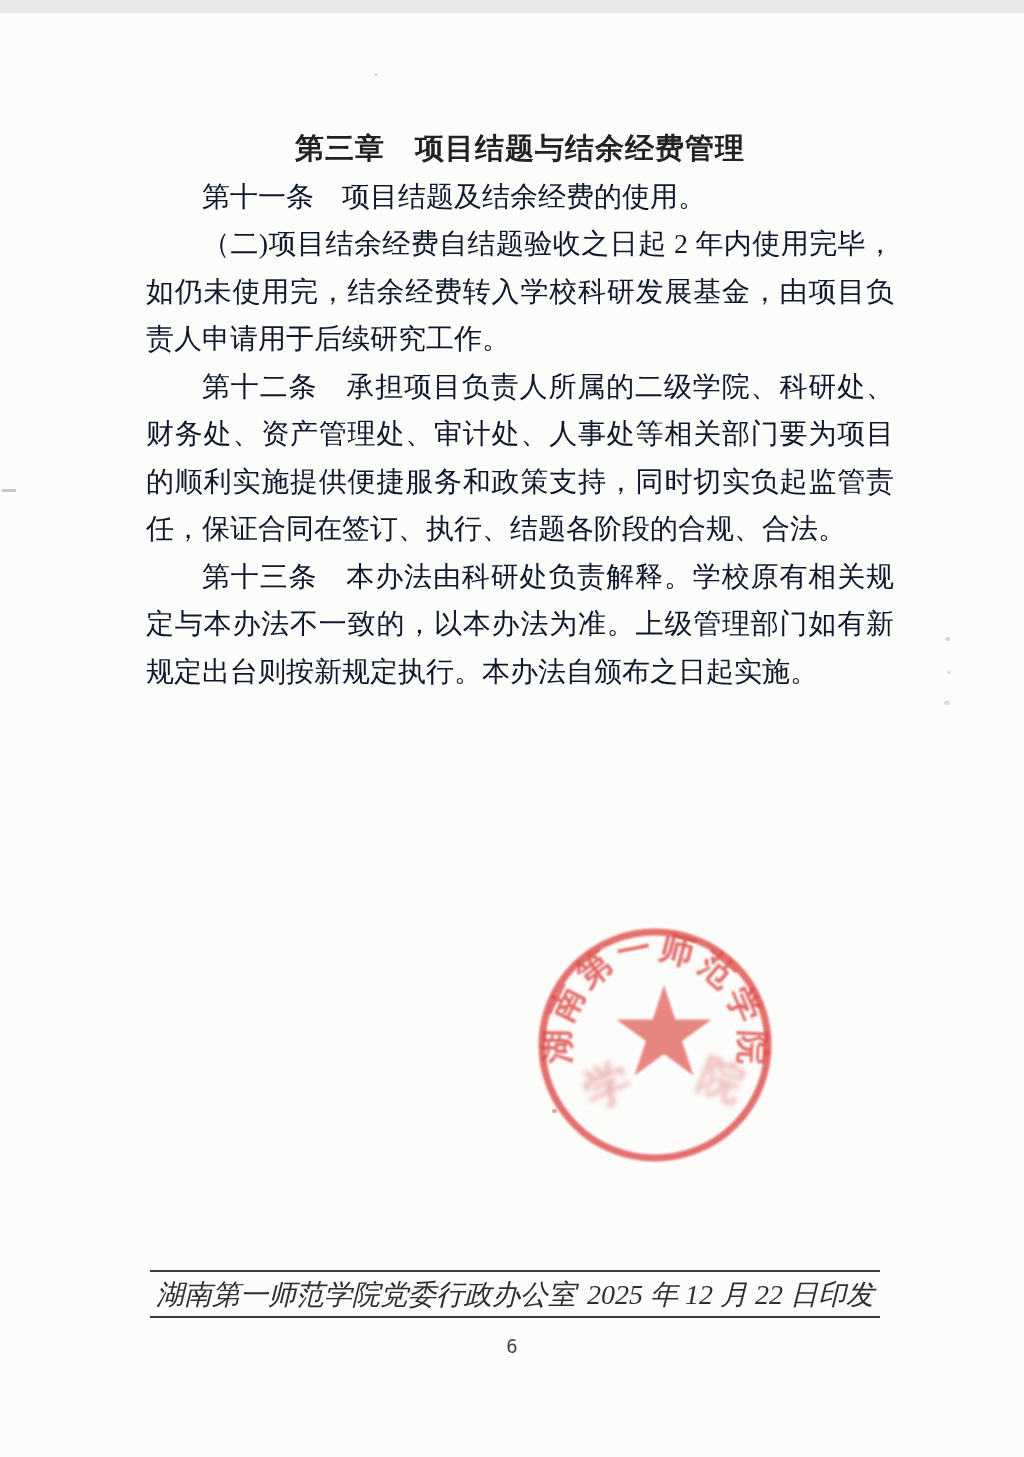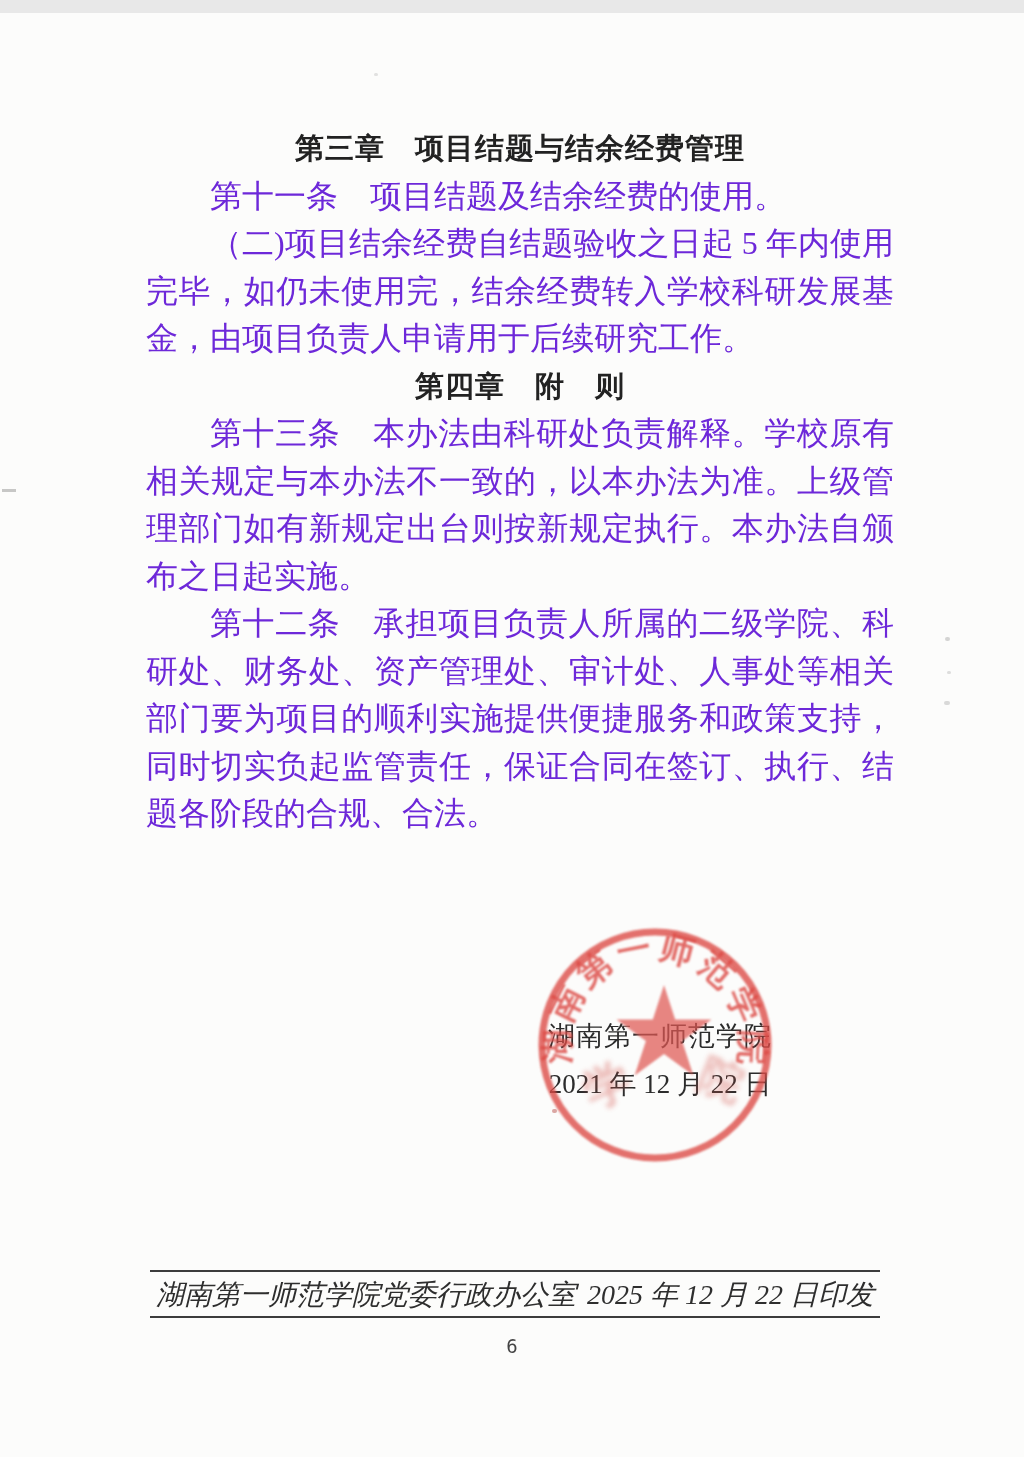--- a/index.html
+++ b/index.html
@@ -22,26 +22,26 @@
     font-family:"DejaVu Sans", sans-serif;
     font-weight:700;
     font-size:29px;
     letter-spacing:1px;
     color:#222;
     text-align:center;
     line-height:47.5px;
     margin:0;
   }
   .body-para{
-    font-size:32px;
+    font-size:28px;
     line-height:47.5px;
     margin:0;
     text-align:justify;
     text-indent:2em;
-    color:#6d28d9;
+    color:#0f172a;
   }
   
   .signature{
     position:absolute;
     left:500px;top:999px;
     width:320px;
     text-align:center;
     font-size:27px;
     line-height:48px;
     color:#2c2c2c;
@@ -89,30 +89,25 @@
   .speck-e{left:552px;top:1096px;width:5px;height:4px;background:#b9514c;opacity:.5;border-radius:2px;}
 </style>
 </head>
 <body>
 
 <div class="page">
 
   <div class="text-column">
     <h2 class="chapter-heading">第三章　项目结题与结余经费管理</h2>
     <p class="body-para">第十一条　项目结题及结余经费的使用。</p>
-    <p class="body-para">（二)项目结余经费自结题验收之日起 5 年内使用完毕，如仍未使用完，结余经费转入学校科研发展基金，由项目负责人申请用于后续研究工作。</p>
-    <h2 class="chapter-heading">第四章　附　则</h2>
+    <p class="body-para">（二)项目结余经费自结题验收之日起 2 年内使用完毕，如仍未使用完，结余经费转入学校科研发展基金，由项目负责人申请用于后续研究工作。</p>
+    <p class="body-para">第十二条　承担项目负责人所属的二级学院、科研处、财务处、资产管理处、审计处、人事处等相关部门要为项目的顺利实施提供便捷服务和政策支持，同时切实负起监管责任，保证合同在签订、执行、结题各阶段的合规、合法。</p>
     <p class="body-para">第十三条　本办法由科研处负责解释。学校原有相关规定与本办法不一致的，以本办法为准。上级管理部门如有新规定出台则按新规定执行。本办法自颁布之日起实施。</p>
-    <p class="body-para">第十二条　承担项目负责人所属的二级学院、科研处、财务处、资产管理处、审计处、人事处等相关部门要为项目的顺利实施提供便捷服务和政策支持，同时切实负起监管责任，保证合同在签订、执行、结题各阶段的合规、合法。</p>
   </div>
 
-  <div class="signature">
-    <div class="org">湖南第一师范学院</div>
-    <div class="date">2021 年 12 月 22 日</div>
-  </div>
 
   <svg class="seal" viewBox="-140 -140 280 280" xmlns="http://www.w3.org/2000/svg">
     <defs>
       <path id="sealArc" d="M -83.1 22.3 A 86 86 0 1 1 83.1 22.3" fill="none"></path>
       <filter id="sealBlur">
           <feGaussianBlur stdDeviation="1.1"></feGaussianBlur>
         </filter>
       <filter id="sealBlurHeavy">
           <feGaussianBlur stdDeviation="2.4"></feGaussianBlur>
         </filter>

